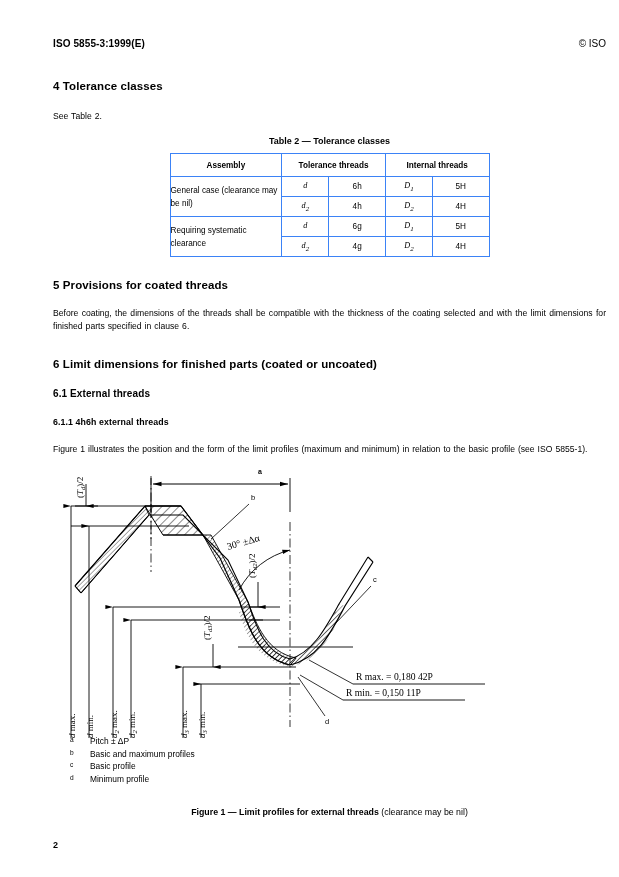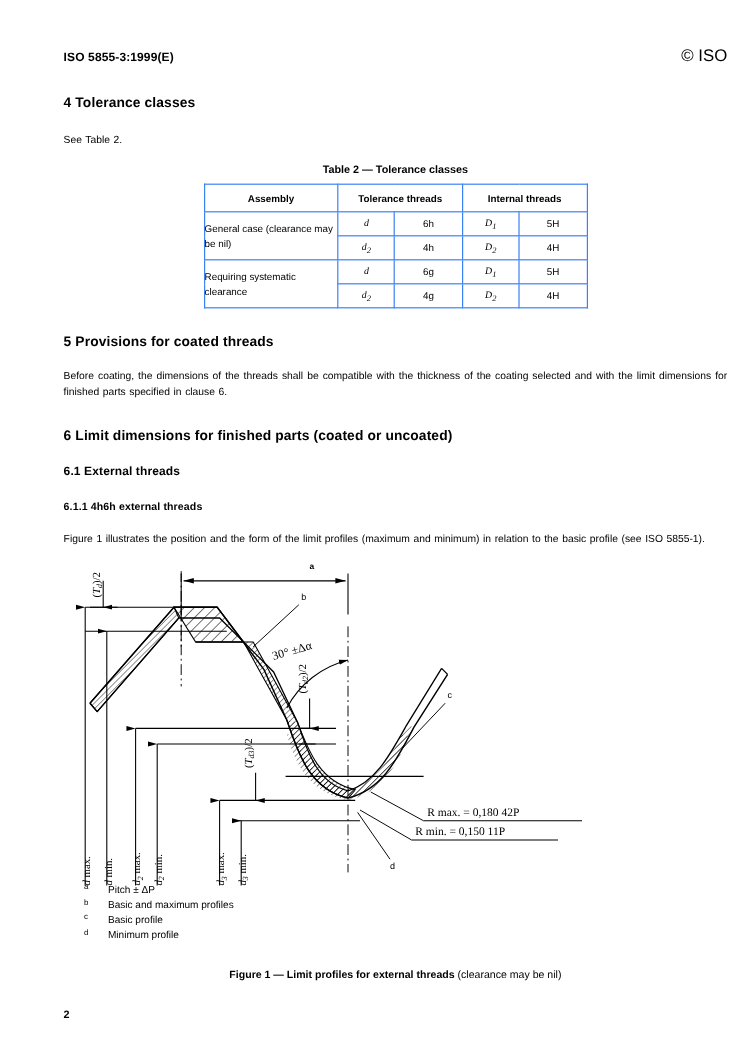--- a/index.html
+++ b/index.html
@@ -29,21 +29,21 @@
     display: flex;
     justify-content: space-between;
     align-items: baseline;
   }
   .header-left {
     font-size: 10px;
     font-weight: bold;
     letter-spacing: 0.1px;
   }
   .header-right {
-    font-size: 14px;
+    font-size: 10px;
     font-weight: normal;
     padding-left: 44px;
   }
 
   
   .content {
     position: absolute;
     top: 80px;
     left: 33px;
     width: 553px;

